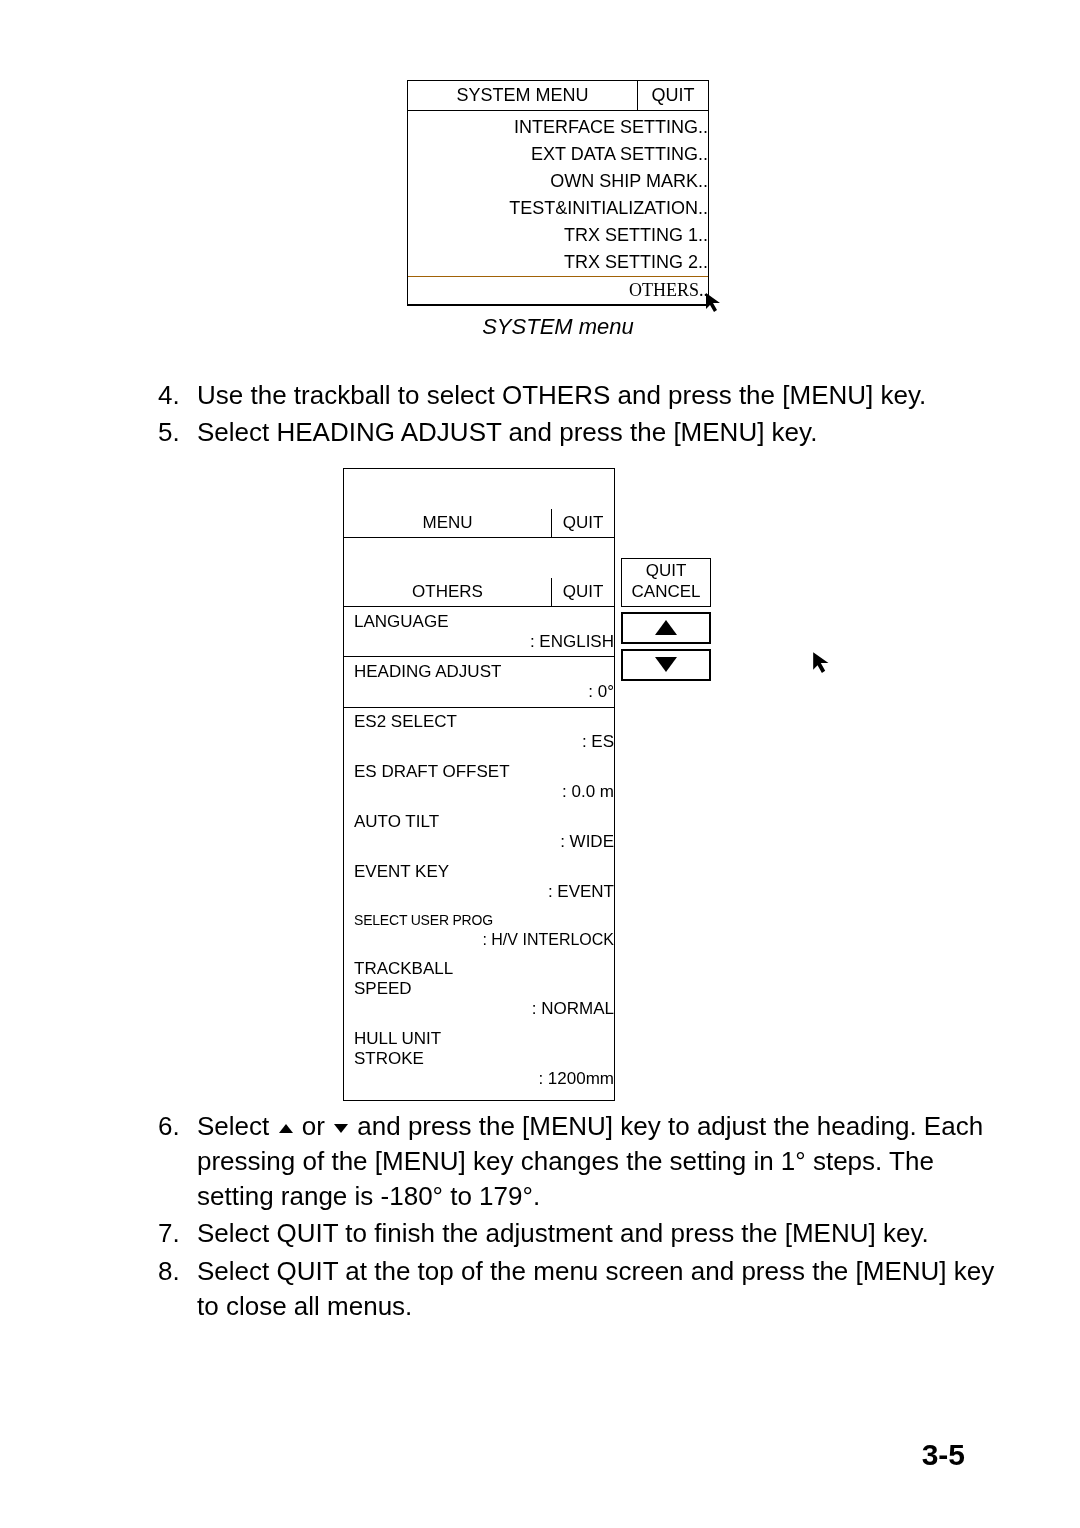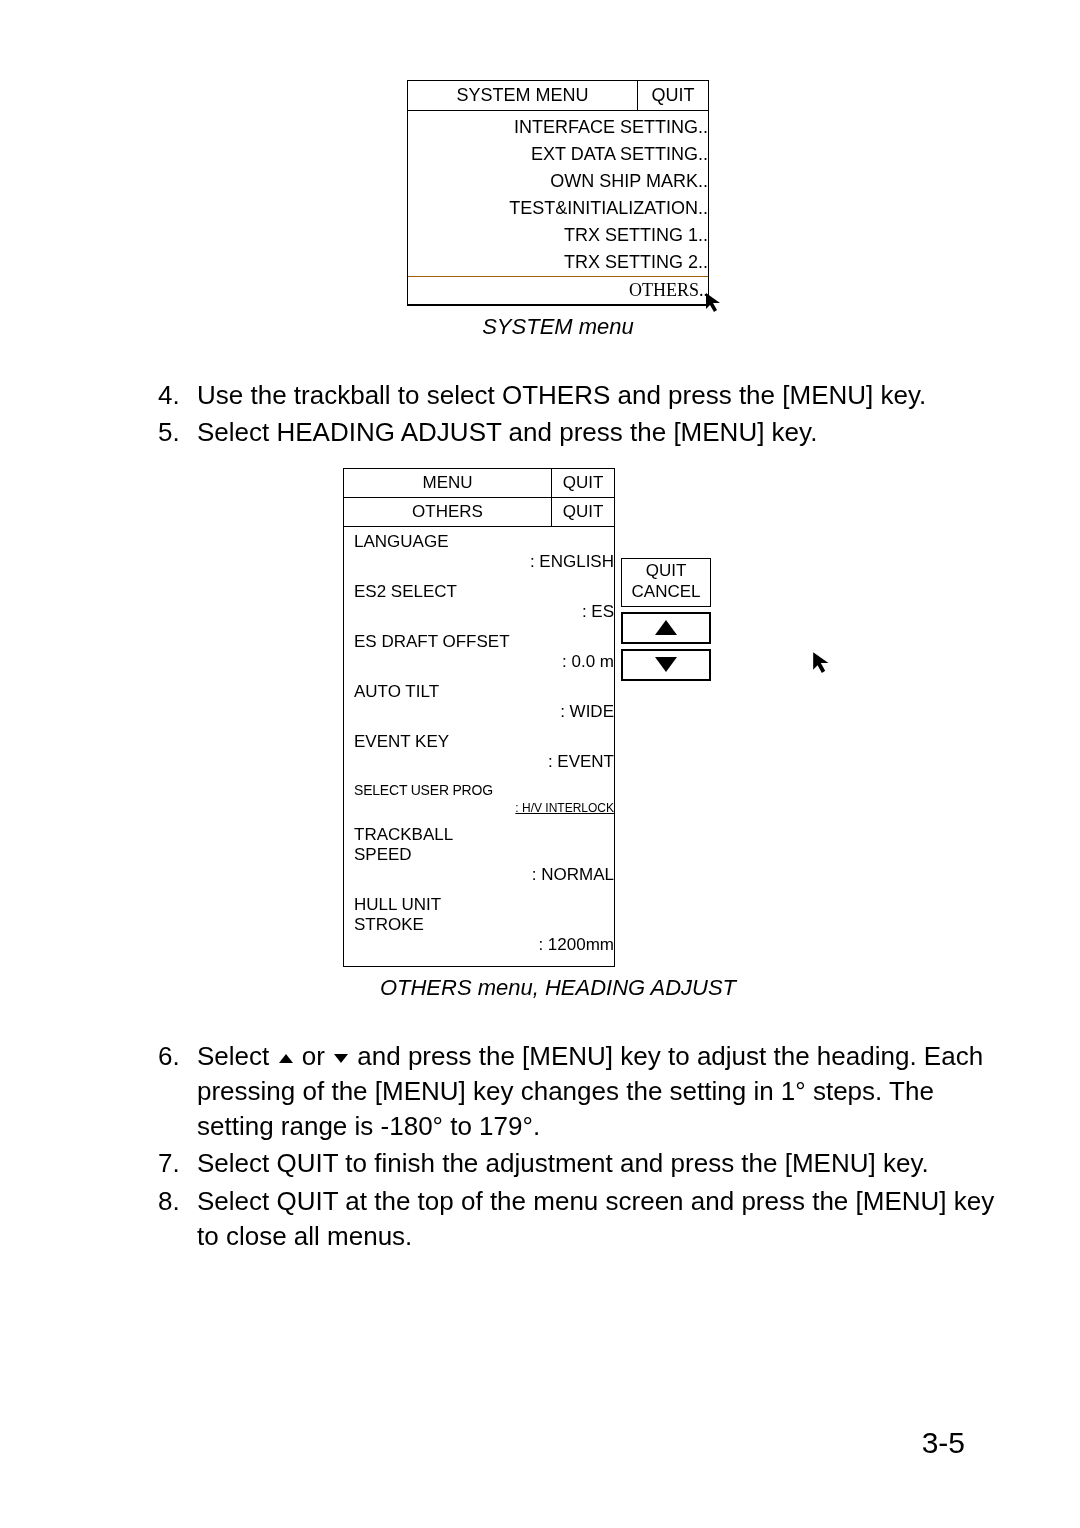--- a/index.html
+++ b/index.html
@@ -90,21 +90,21 @@
     align-items: flex-start;
   }
   .others-main {
     border: 1px solid #000;
     width: 270px;
     font-size: 17px;
   }
   .others-tr {
     display: flex;
   }
-  .others-tr.bb { border-bottom: 1px solid #000; }
+  .others-tr.bb { border-bottom: 1px solid #000; margin-top: 40px; }
   .others-left {
     flex: 1;
     text-align: center;
     padding: 4px 0;
     border-right: 1px solid #000;
   }
   .others-right {
     width: 62px;
     text-align: center;
     padding: 4px 0;
@@ -116,21 +116,21 @@
   }
   .others-row.sel {
     border-top: 1px solid #000;
     border-bottom: 1px solid #000;
     margin-top: -1px;
     margin-bottom: -1px;
   }
   .others-lbl { width: 160px; }
   .others-lbl.small { font-size: 14px; letter-spacing: -0.2px; width: 168px; }
   .others-val { flex: 1; text-align: right; }
-  .others-val.small { font-size: 12px; padding-top: 3px; text-decoration: underline; }
+  .others-val.small { font-size: 16px; padding-top: 3px; }
 
   
   .side-popup {
     margin-left: 6px;
     width: 90px;
     margin-top: 90px;
   }
   .side-box1 {
     border: 1px solid #000;
     font-size: 17px;
@@ -188,24 +188,24 @@
     width: 0; height: 0;
     border-left: 7px solid transparent;
     border-right: 7px solid transparent;
     border-top: 9px solid #000;
     vertical-align: middle;
     margin: 0 2px;
   }
 
   .pagenum {
     position: absolute;
-    bottom: 68px;
+    bottom: 56px;
     right: 115px;
     font-size: 30px;
-    font-weight: normal;
+    font-weight: bold;
   }
 
   
   .cursor-svg { display: block; }
 </style>
 </head>
 <body>
 
 <div class="page">
 
@@ -244,20 +244,24 @@
       </div>
       <div class="others-tr bb">
         <div class="others-left">OTHERS</div>
         <div class="others-right">QUIT</div>
       </div>
       <div id="others-rows">
           <div class="others-row">
             <div class="others-lbl">LANGUAGE</div>
             <div class="others-val">: ENGLISH</div>
           </div>
+          <div class="others-row sel">
+            <div class="others-lbl">HEADING ADJUST</div>
+            <div class="others-val">: 0°</div>
+          </div>
           <div class="others-row">
             <div class="others-lbl">ES2  SELECT</div>
             <div class="others-val">: ES</div>
           </div>
           <div class="others-row">
             <div class="others-lbl">ES DRAFT OFFSET</div>
             <div class="others-val">: 0.0 m</div>
           </div>
           <div class="others-row">
             <div class="others-lbl">AUTO TILT</div>
@@ -295,21 +299,20 @@
         <span class="tri-down"></span>
       </div>
     </div>
 
     <span class="side-cursor">
       <svg class="cursor-svg" width="24" height="24" viewBox="0 0 22 22">
         <polygon points="2,2 2,18 6,14 10,21 13,19 9,12 16,12" fill="#000"></polygon>
       </svg>
     </span>
   </div>
-  <div class="others-caption">OTHERS menu, HEADING ADJUST</div>
 
   <ol class="instructions" id="instr-b" start="6">
       <li><span>Select </span><span class="small-tri-up"></span><span> or </span><span class="small-tri-down"></span><span> and press the [MENU] key to adjust the heading. Each pressing of the [MENU] key changes the setting in 1° steps. The setting range is -180° to 179°.</span></li>
       <li>Select QUIT to finish the adjustment and press the [MENU] key.</li>
       <li>Select QUIT at the top of the menu screen and press the [MENU] key to close all menus.</li>
     </ol>
 
   <div class="pagenum">3-5</div>
 </div>
 

